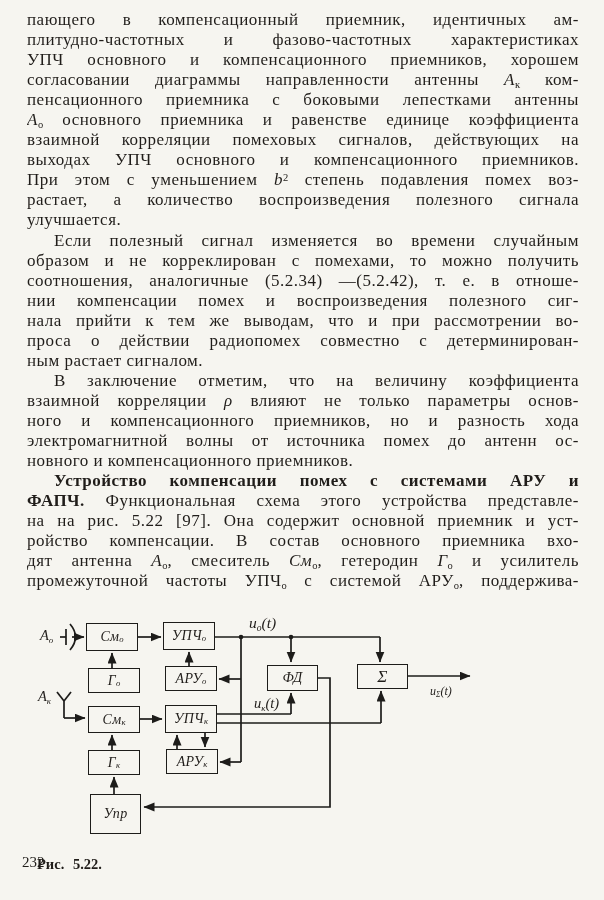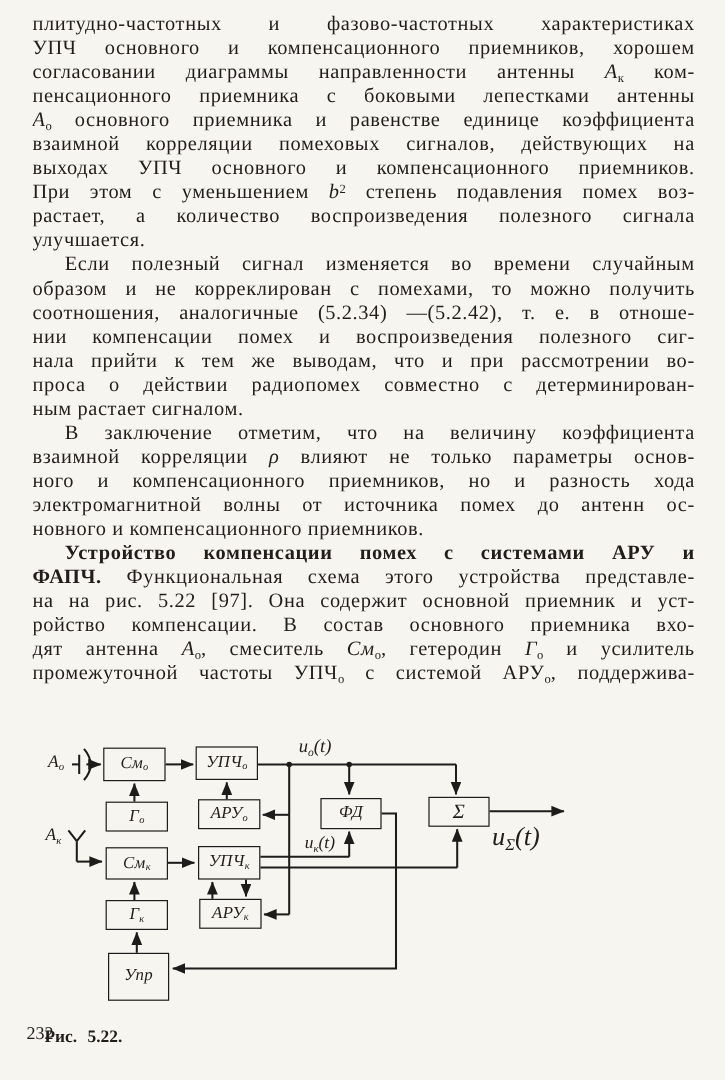--- a/index.html
+++ b/index.html
@@ -37,20 +37,21 @@
   .sig{position:absolute;font-style:italic;font-size:14.5px;white-space:nowrap;}
   .fig-caption{position:absolute;left:37px;top:856px;font-size:14.5px;font-weight:bold;word-spacing:5px;}
   .page-number{position:absolute;left:22px;top:854px;font-size:15px;}
 </style>
 </head>
 <body>
 
 <div class="page">
 
   <div class="text-block" id="text-block">
+      <div class="line">пающего в компенсационный приемник, идентичных ам-</div>
       <div class="line">плитудно-частотных и фазово-частотных характеристиках</div>
       <div class="line">УПЧ основного и компенсационного приемников, хорошем</div>
       <div class="line">согласовании диаграммы направленности антенны <i>А</i><sub>к</sub> ком-</div>
       <div class="line">пенсационного приемника с боковыми лепестками антенны</div>
       <div class="line"><i>А</i><sub>о</sub> основного приемника и равенстве единице коэффициента</div>
       <div class="line">взаимной корреляции помеховых сигналов, действующих на</div>
       <div class="line">выходах УПЧ основного и компенсационного приемников.</div>
       <div class="line">При этом с уменьшением <i>b</i><sup>2</sup> степень подавления помех воз-</div>
       <div class="line">растает, а количество воспроизведения полезного сигнала</div>
       <div class="line last">улучшается.</div>
@@ -139,19 +140,19 @@
     <div class="blk" style="left:88px;top:94px;width:52px;height:27px">См<sub>к</sub></div>
     <div class="blk" style="left:165px;top:93px;width:52px;height:28px">УПЧ<sub>к</sub></div>
     <div class="blk" style="left:88px;top:138px;width:52px;height:25px">Г<sub>к</sub></div>
     <div class="blk" style="left:166px;top:137px;width:52px;height:25px">АРУ<sub>к</sub></div>
     <div class="blk" style="left:90px;top:182px;width:51px;height:40px">Упр</div>
 
     <span class="sig" style="left:40px;top:15px">А<sub>о</sub></span>
     <span class="sig" style="left:38px;top:76px">А<sub>к</sub></span>
     <span class="sig" style="left:249px;top:2px;font-size:15.5px">u<sub>о</sub>(t)</span>
     <span class="sig" style="left:254px;top:83px">u<sub>к</sub>(t)</span>
-    <span class="sig" style="left:410px;top:72px;font-size:22px">u<sub>Σ</sub>(t)</span>
+    <span class="sig" style="left:430px;top:72px;font-size:12px">u<sub>Σ</sub>(t)</span>
   </div>
 
   <div class="fig-caption">Рис. 5.22.</div>
   <div class="page-number">232</div>
 
 </div>
 
 </body></html>

